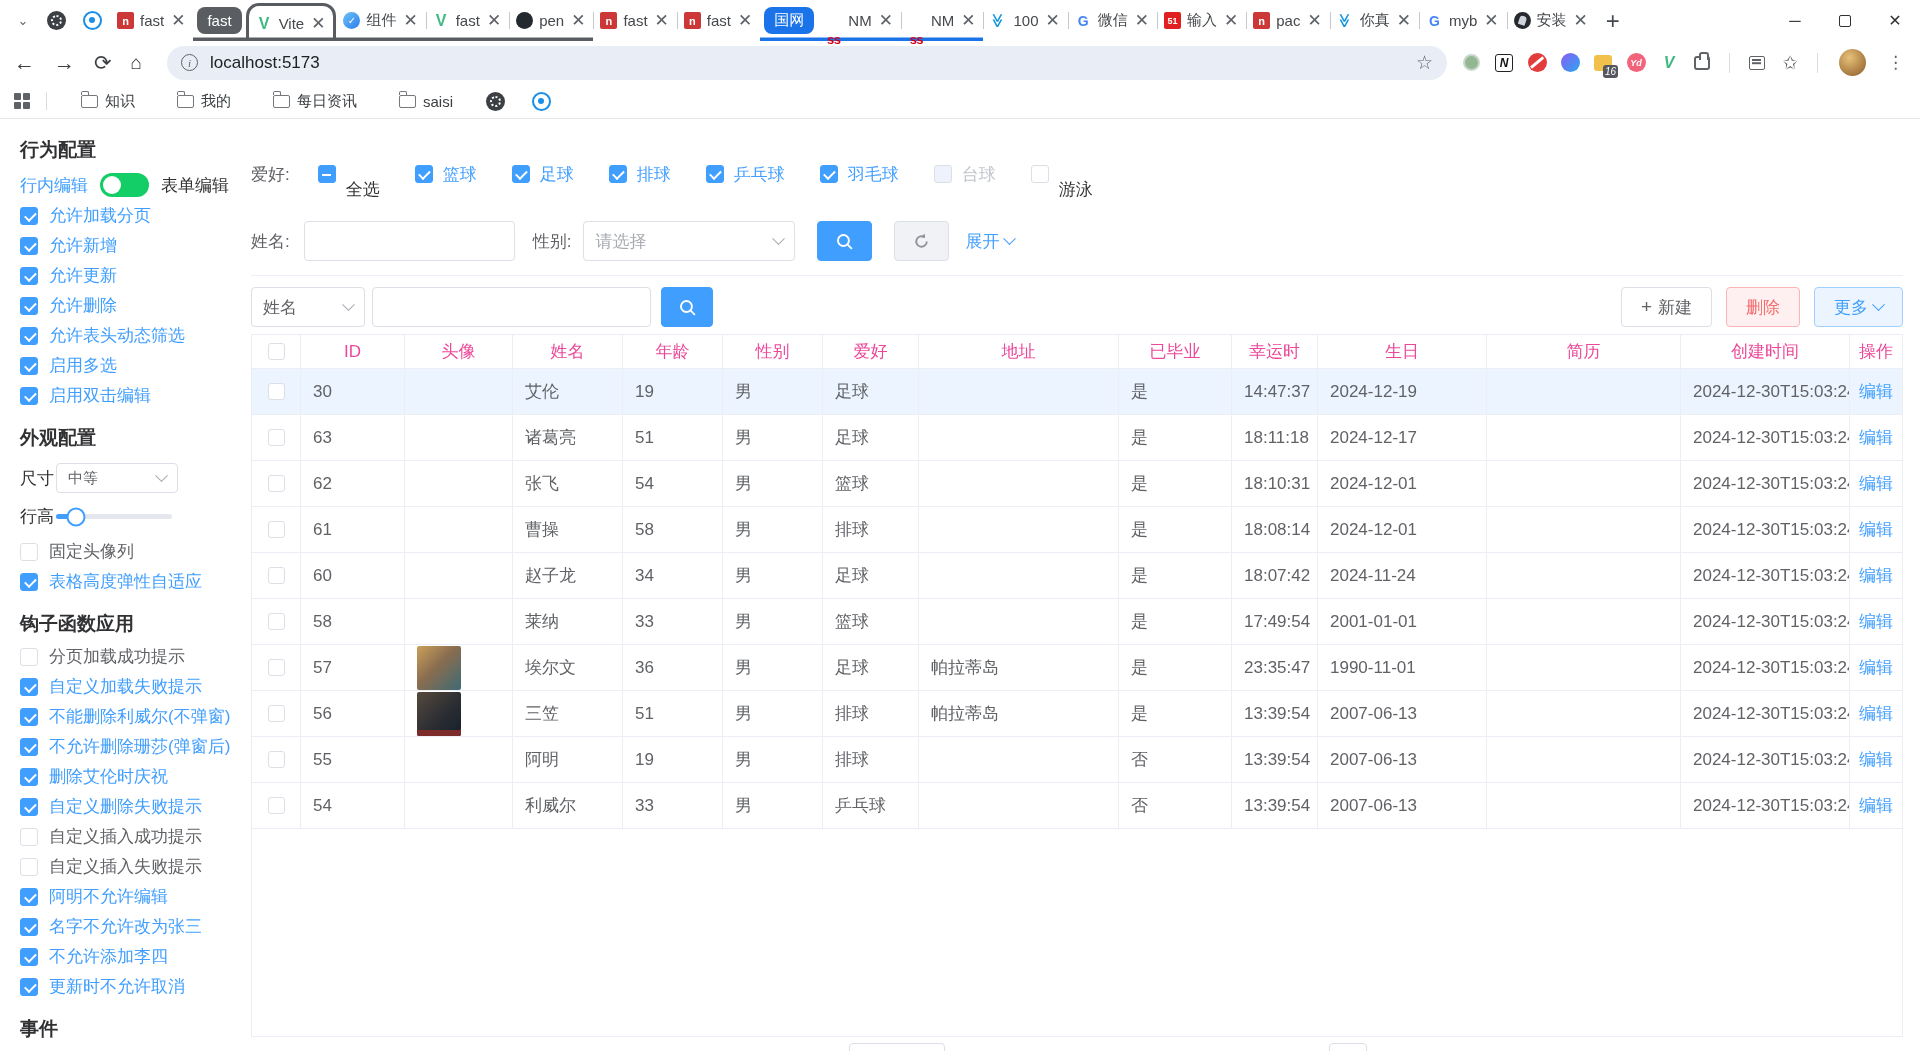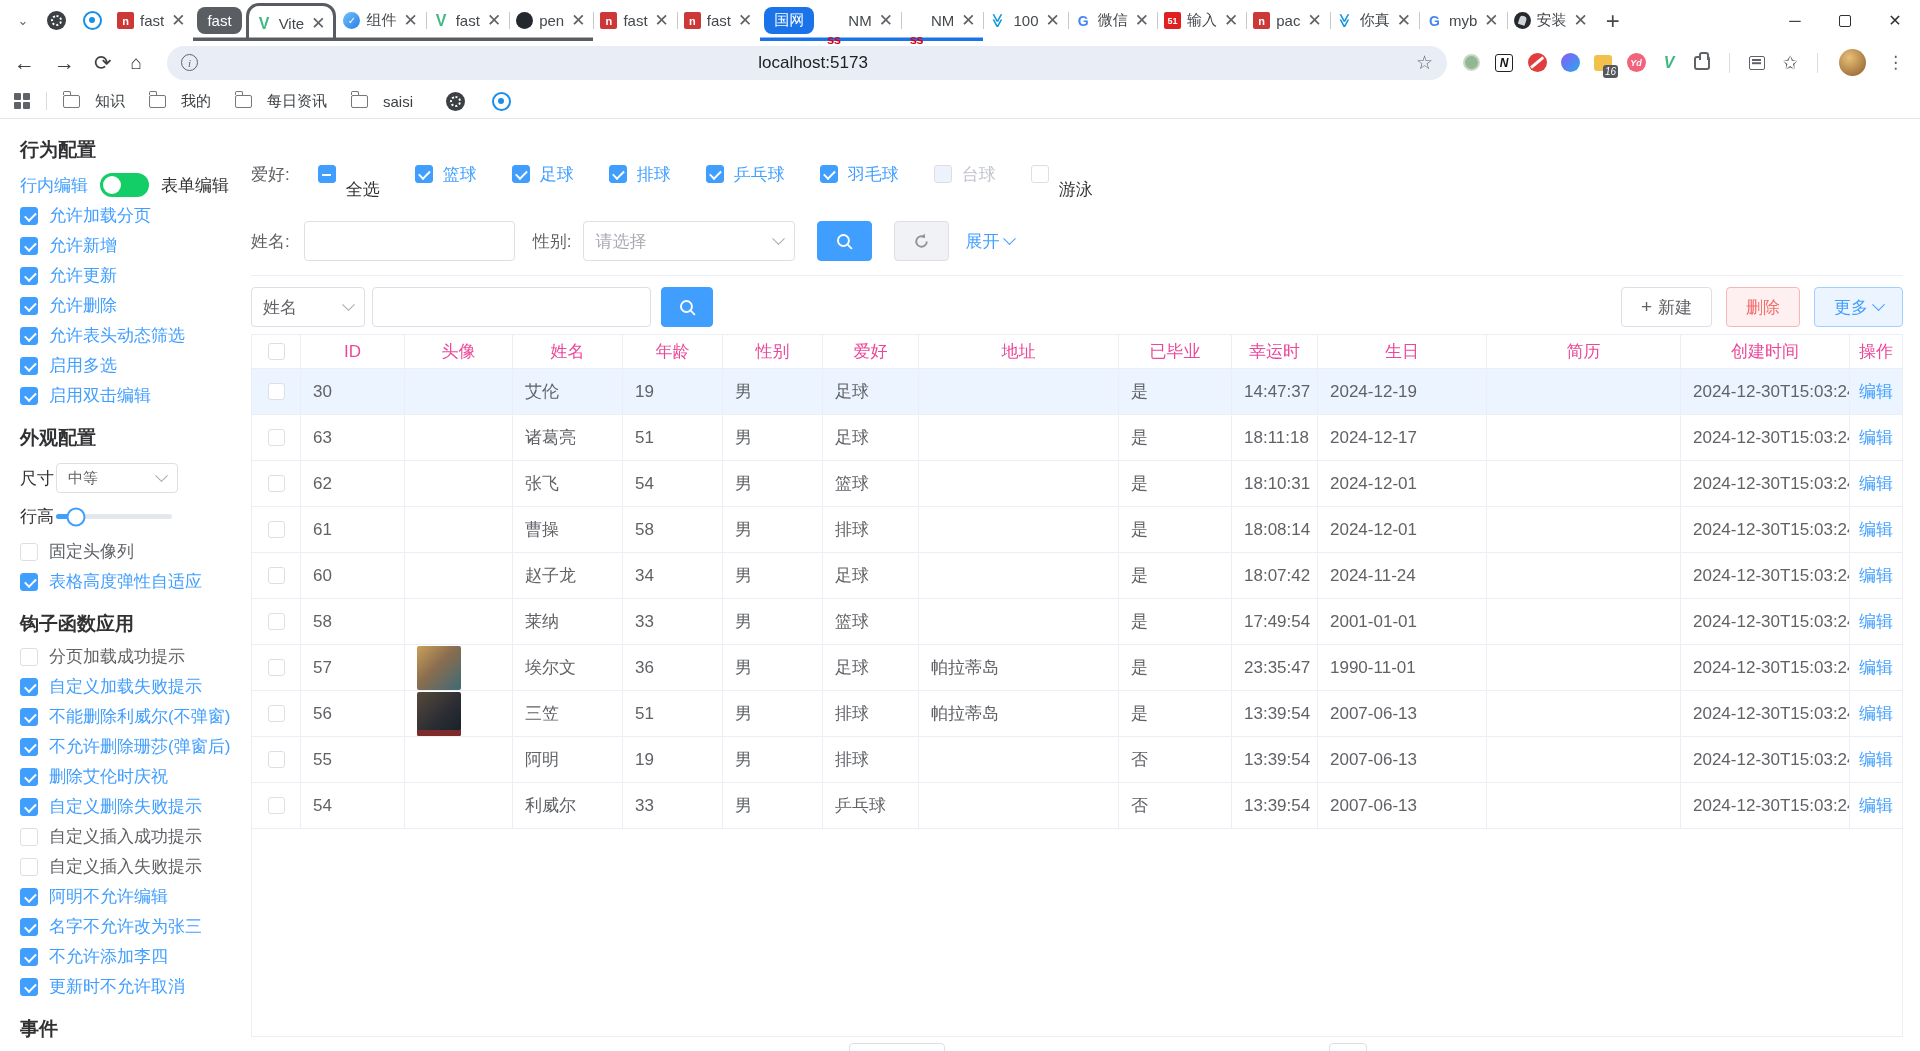--- a/index.html
+++ b/index.html
@@ -43,21 +43,21 @@
   .newtab{font-size:24px;color:#45494d;margin-left:10px;line-height:1;}
   .wincontrols{margin-left:auto;display:flex;align-items:center;height:41px;}
   .wc{width:50px;height:41px;display:flex;align-items:center;justify-content:center;color:#303134;font-size:16px;}
   .wc .sq{width:12px;height:12px;border:1.6px solid #303134;border-radius:2px;display:block;}
 
   .navbar{height:43px;display:flex;align-items:center;padding:0 12px 0 14px;background:#fff;}
   .navic{font-size:21px;color:#3c4043;margin-right:19px;}
   .navic.home{font-size:19px;}
   .omnibox{flex:1;height:34px;border-radius:17px;background:#e9eef6;display:flex;align-items:center;padding:0 14px;margin:0 14px 0 6px;}
   .info-ic{width:17px;height:17px;border:1.6px solid #5f6368;border-radius:50%;color:#5f6368;font-size:11px;display:flex;align-items:center;justify-content:center;font-family:"Liberation Serif",serif;font-style:italic;flex:none;}
-  .url{font-size:17px;color:#202124;margin-left:12px;flex:1;text-align:center;}
+  .url{font-size:17px;color:#202124;margin-left:12px;flex:1;}
   .ob-star{color:#5f6368;font-size:19px;}
   .extbar{display:flex;align-items:center;gap:13px;}
   .ext{width:20px;height:20px;display:flex;align-items:center;justify-content:center;position:relative;}
   .ext-dot{width:17px;height:17px;border-radius:50%;background:#93b793;border:2px solid #c8d8c8;}
   .ext-notion{width:18px;height:18px;border:1.5px solid #222;border-radius:3px;background:#fff;color:#111;font-weight:bold;font-size:12px;display:flex;align-items:center;justify-content:center;}
   .ext-block{width:19px;height:19px;border-radius:50%;background:#e23c3c;position:relative;}
   .ext-block::after{content:"";position:absolute;left:1px;top:8px;width:16px;height:2.5px;background:#fff;transform:rotate(-40deg);}
   .ext-bolt{width:19px;height:19px;border-radius:50%;background:linear-gradient(135deg,#8a5cf6,#2aa7f0);}
   .ext-16{width:18px;height:16px;background:#f2c14b;border-radius:3px;}
   .badge16{position:absolute;right:-5px;bottom:-5px;background:#55585e;color:#fff;font-size:10px;border-radius:3px;padding:0 2px;line-height:13px;}
@@ -69,21 +69,21 @@
   .ext-list{width:16px;height:14px;border:1.6px solid #5f6368;border-radius:2px;position:relative;}
   .ext-list::after{content:"";position:absolute;left:2px;top:2.5px;width:9px;height:1.6px;background:#5f6368;box-shadow:0 3.2px 0 #5f6368;}
   .ext-starlist{color:#5f6368;font-size:18px;}
   .avatar-chrome{width:27px;height:27px;border-radius:50%;background:radial-gradient(circle at 38% 32%,#e8c078,#8a5a28);margin:0 4px;}
   .kebab{color:#5f6368;font-size:17px;padding:0 4px;}
 
   .bookmarks{height:35px;display:flex;align-items:center;padding-left:14px;gap:10px;border-bottom:1px solid #e6e6e6;background:#fff;}
   .apps-ic{width:16px;height:16px;display:grid;grid-template-columns:1fr 1fr;gap:2.5px;}
   .apps-ic i{background:#5f6368;border-radius:1px;}
   .bm-sep{width:1px;height:18px;background:#dadce0;margin:0 6px;}
-  .bm{display:flex;align-items:center;gap:15px;margin-right:14px;}
+  .bm{display:flex;align-items:center;gap:7px;margin-right:14px;margin-left:18px;}
   .folder{width:17px;height:13px;border:1.6px solid #747娱775;border:1.6px solid #74777b;border-radius:2px;position:relative;}
   .folder::before{content:"";position:absolute;top:-4.6px;left:-1px;width:6px;height:3px;border:1.6px solid #74777b;border-bottom:none;border-radius:2px 2px 0 0;}
   .bm-label{font-size:15px;color:#3c4043;}
 
   
   .app{display:flex;height:932px;}
   .sidebar{width:251px;flex:none;padding:8px 0 0 20px;}
   .sec-title{font-size:19px;font-weight:bold;color:#303133;margin:18px 0 8px;}
   .sec-title.first{margin-top:10px;}
   .toggle-row{display:flex;align-items:center;gap:12px;margin:10px 0 4px;}

